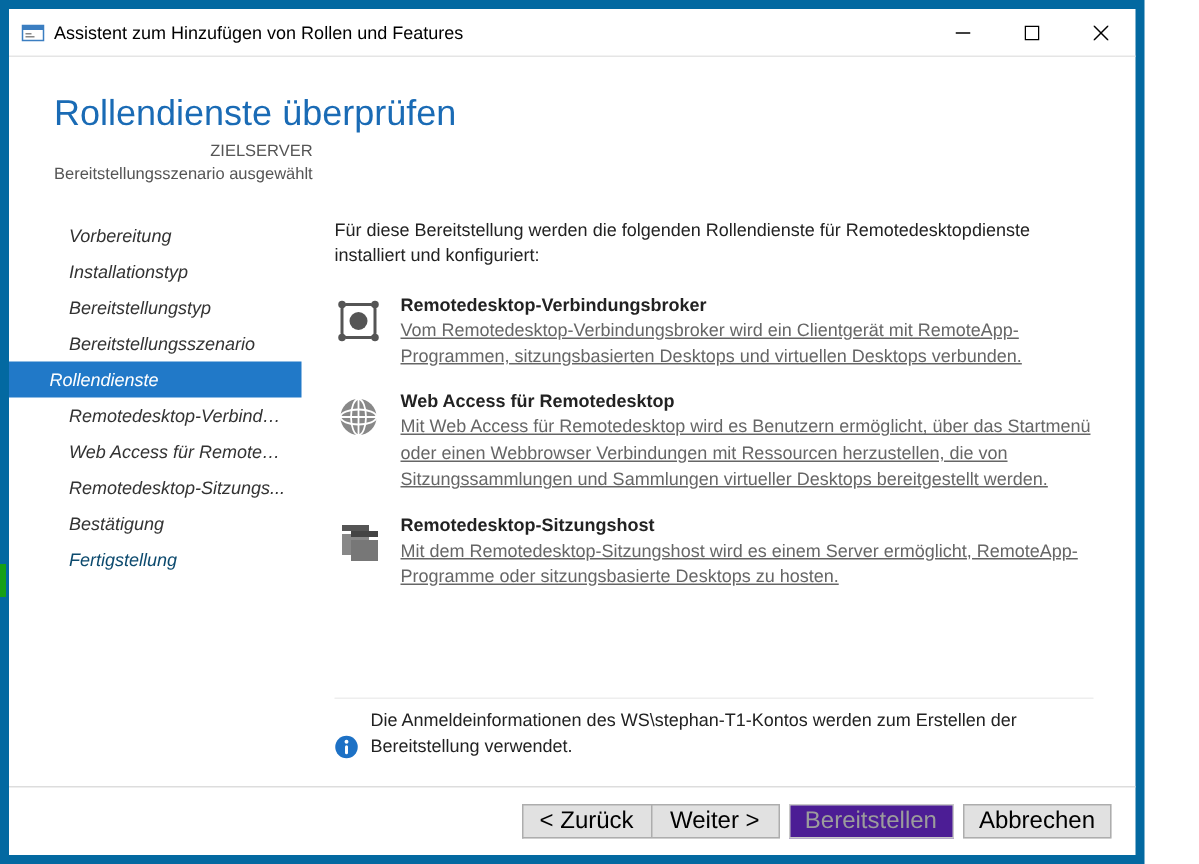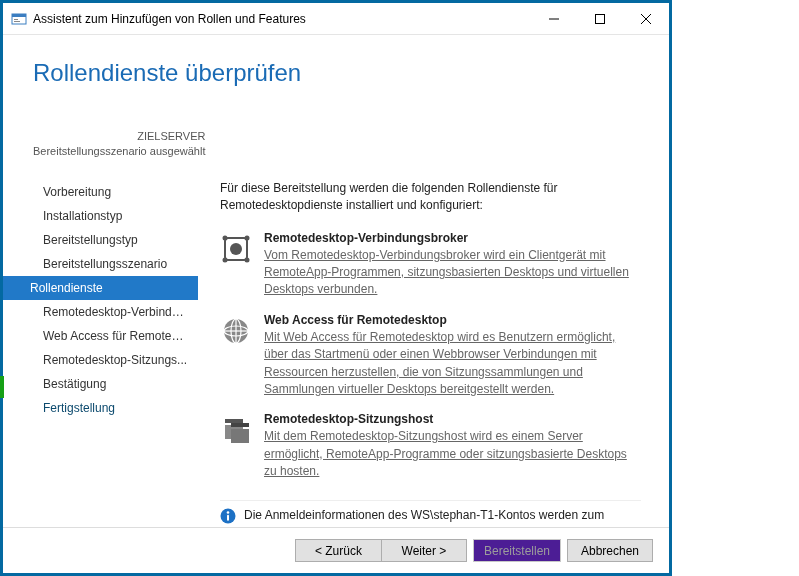--- a/index.html
+++ b/index.html
@@ -6,23 +6,23 @@
     body {
       font-family: "Segoe UI", Tahoma, sans-serif;
       font-size: 12px;
       background: #fff;
       color: #000;
       width: 799px;
       height: 576px;
       overflow: hidden;
     }
     .window {
-      width: 672px;
+      width: 763px;
       height: 576px;
-      border: 3px solid #0369a1;
+      border: 6px solid #0369a1;
       display: flex;
       flex-direction: column;
       background: #fff;
     }
     .titlebar {
       height: 32px;
       display: flex;
       align-items: center;
       padding-left: 8px;
       border-bottom: 1px solid #e5e5e5;
@@ -64,30 +64,30 @@
       font-weight: 300;
       color: #1a6bb5;
       flex: 1;
     }
     .header-right {
       text-align: right;
       font-size: 11px;
       color: #555;
       line-height: 1.4;
       padding-top: 4px;
-      margin-top: 38px;
     }
     .body {
       display: flex;
       flex: 1;
       overflow: hidden;
     }
     .sidebar {
       width: 195px;
       padding-top: 12px;
+      font-style: italic;
     }
     .sidebar-item {
       padding: 5px 10px 5px 40px;
       font-size: 12px;
       color: #333;
       white-space: nowrap;
       overflow: hidden;
       text-overflow: ellipsis;
       cursor: default;
     }
@@ -126,21 +126,21 @@
       margin-bottom: 2px;
     }
     .role-desc {
       color: #666;
       line-height: 1.45;
       text-decoration: underline;
     }
     .spacer { flex: 1; }
     .info-note {
       display: flex;
-      align-items: flex-start;
+      align-items: flex-end;
       padding: 6px 0 10px 0;
       border-top: 1px solid #eee;
       margin-top: 6px;
     }
     .info-icon {
       width: 16px;
       height: 16px;
       margin-right: 8px;
       flex-shrink: 0;
       margin-top: 1px;
@@ -153,21 +153,21 @@
       align-items: center;
       justify-content: flex-end;
       padding-right: 16px;
       gap: 6px;
     }
     .btn {
       min-width: 86px;
       height: 23px;
       border: 1px solid #adadad;
       background: #e1e1e1;
-      font-size: 12px;
+      font-size: 16px;
       padding: 0 10px;
       cursor: default;
     }
     .btn:disabled {
       color: #9c9c9c;
       border-color: #c8c8c8;
       background: #4c1d95;
     }
     .btn-pair { display: flex; }
     .btn-pair .btn:first-child { border-right: none; }

